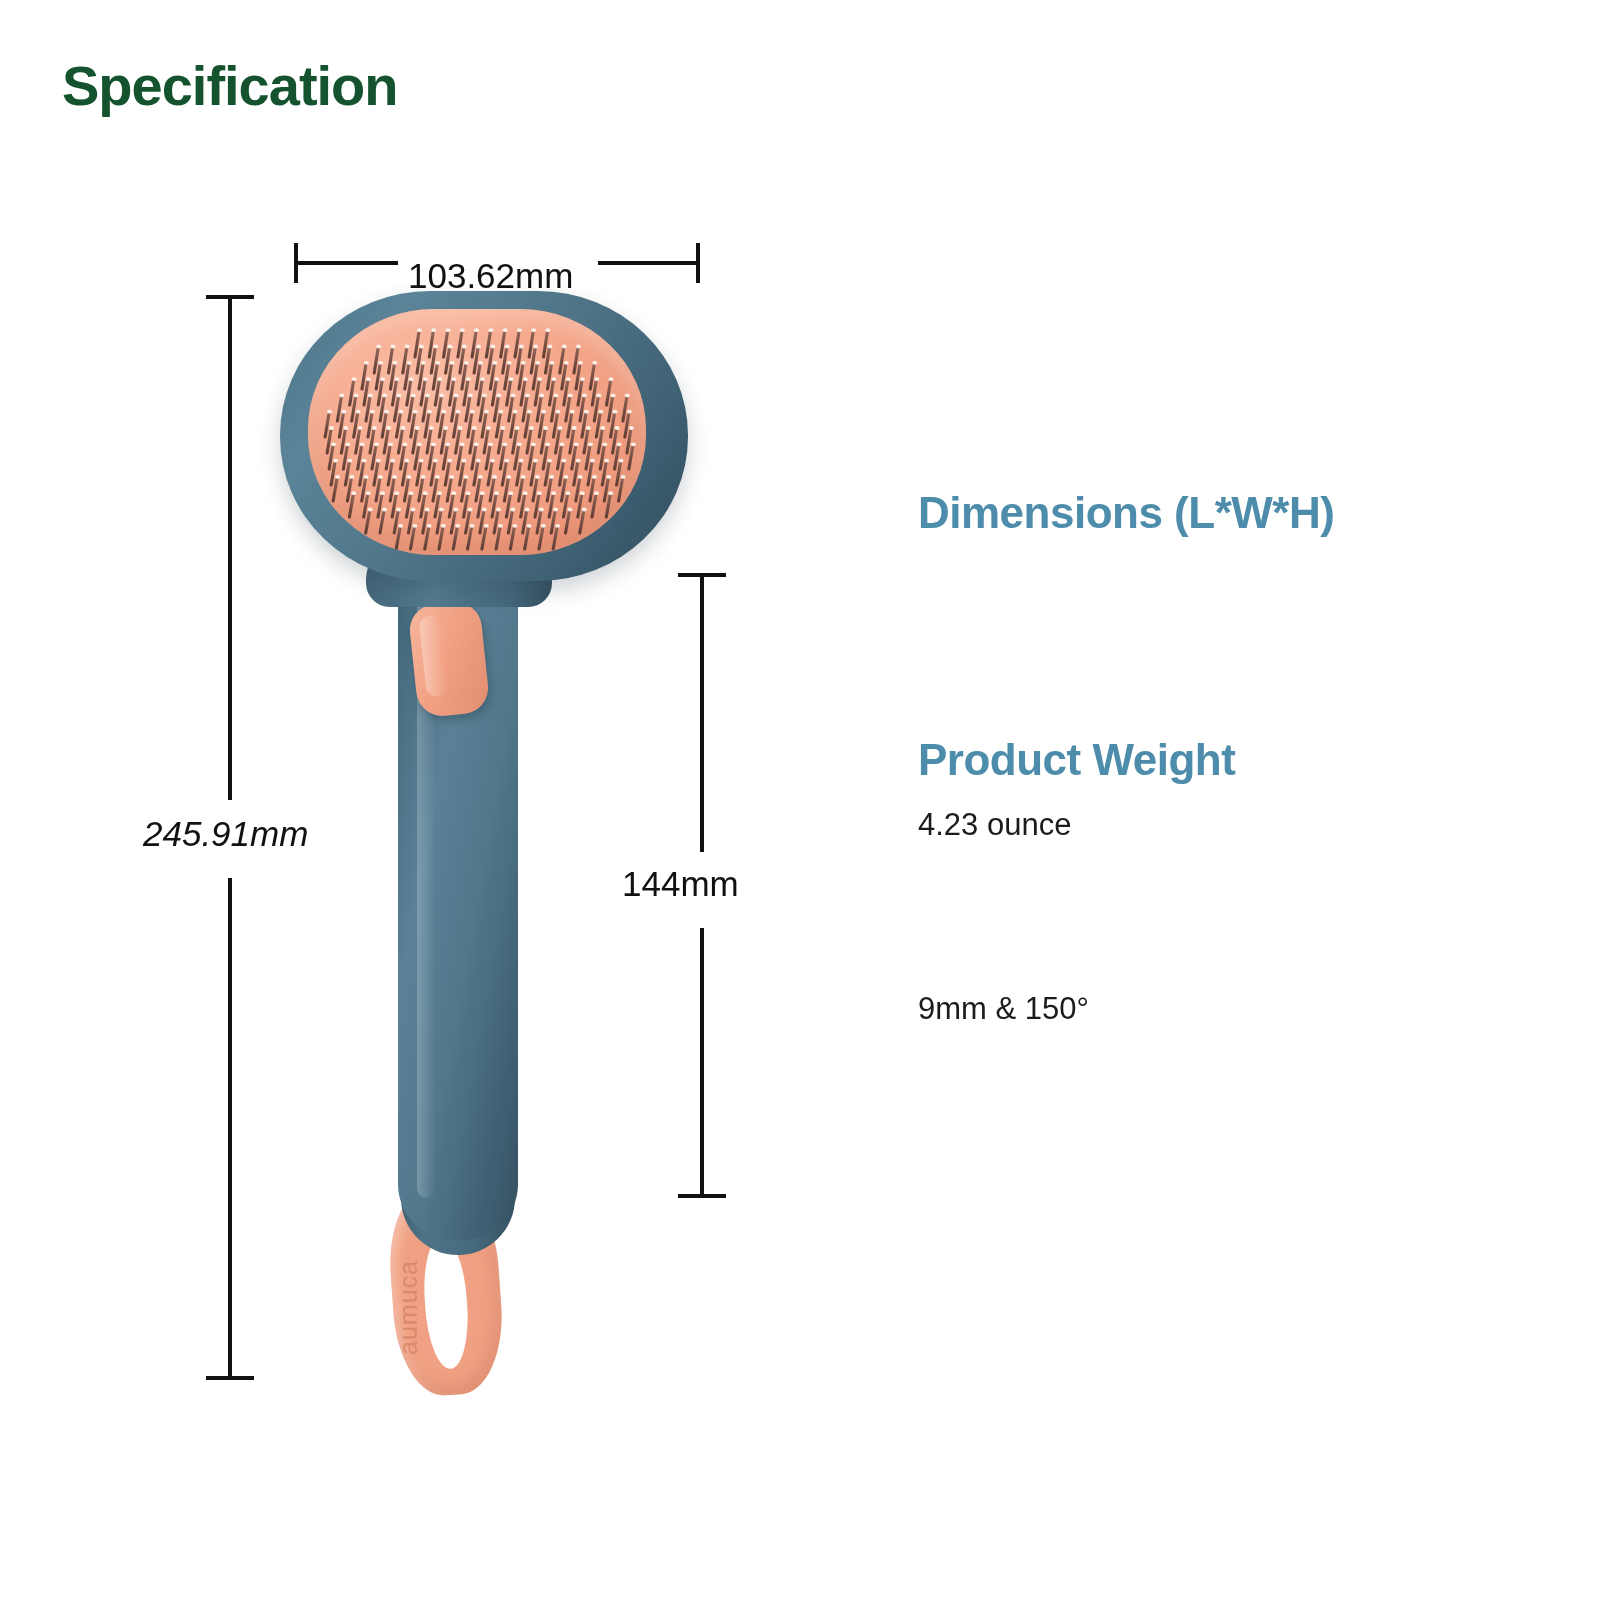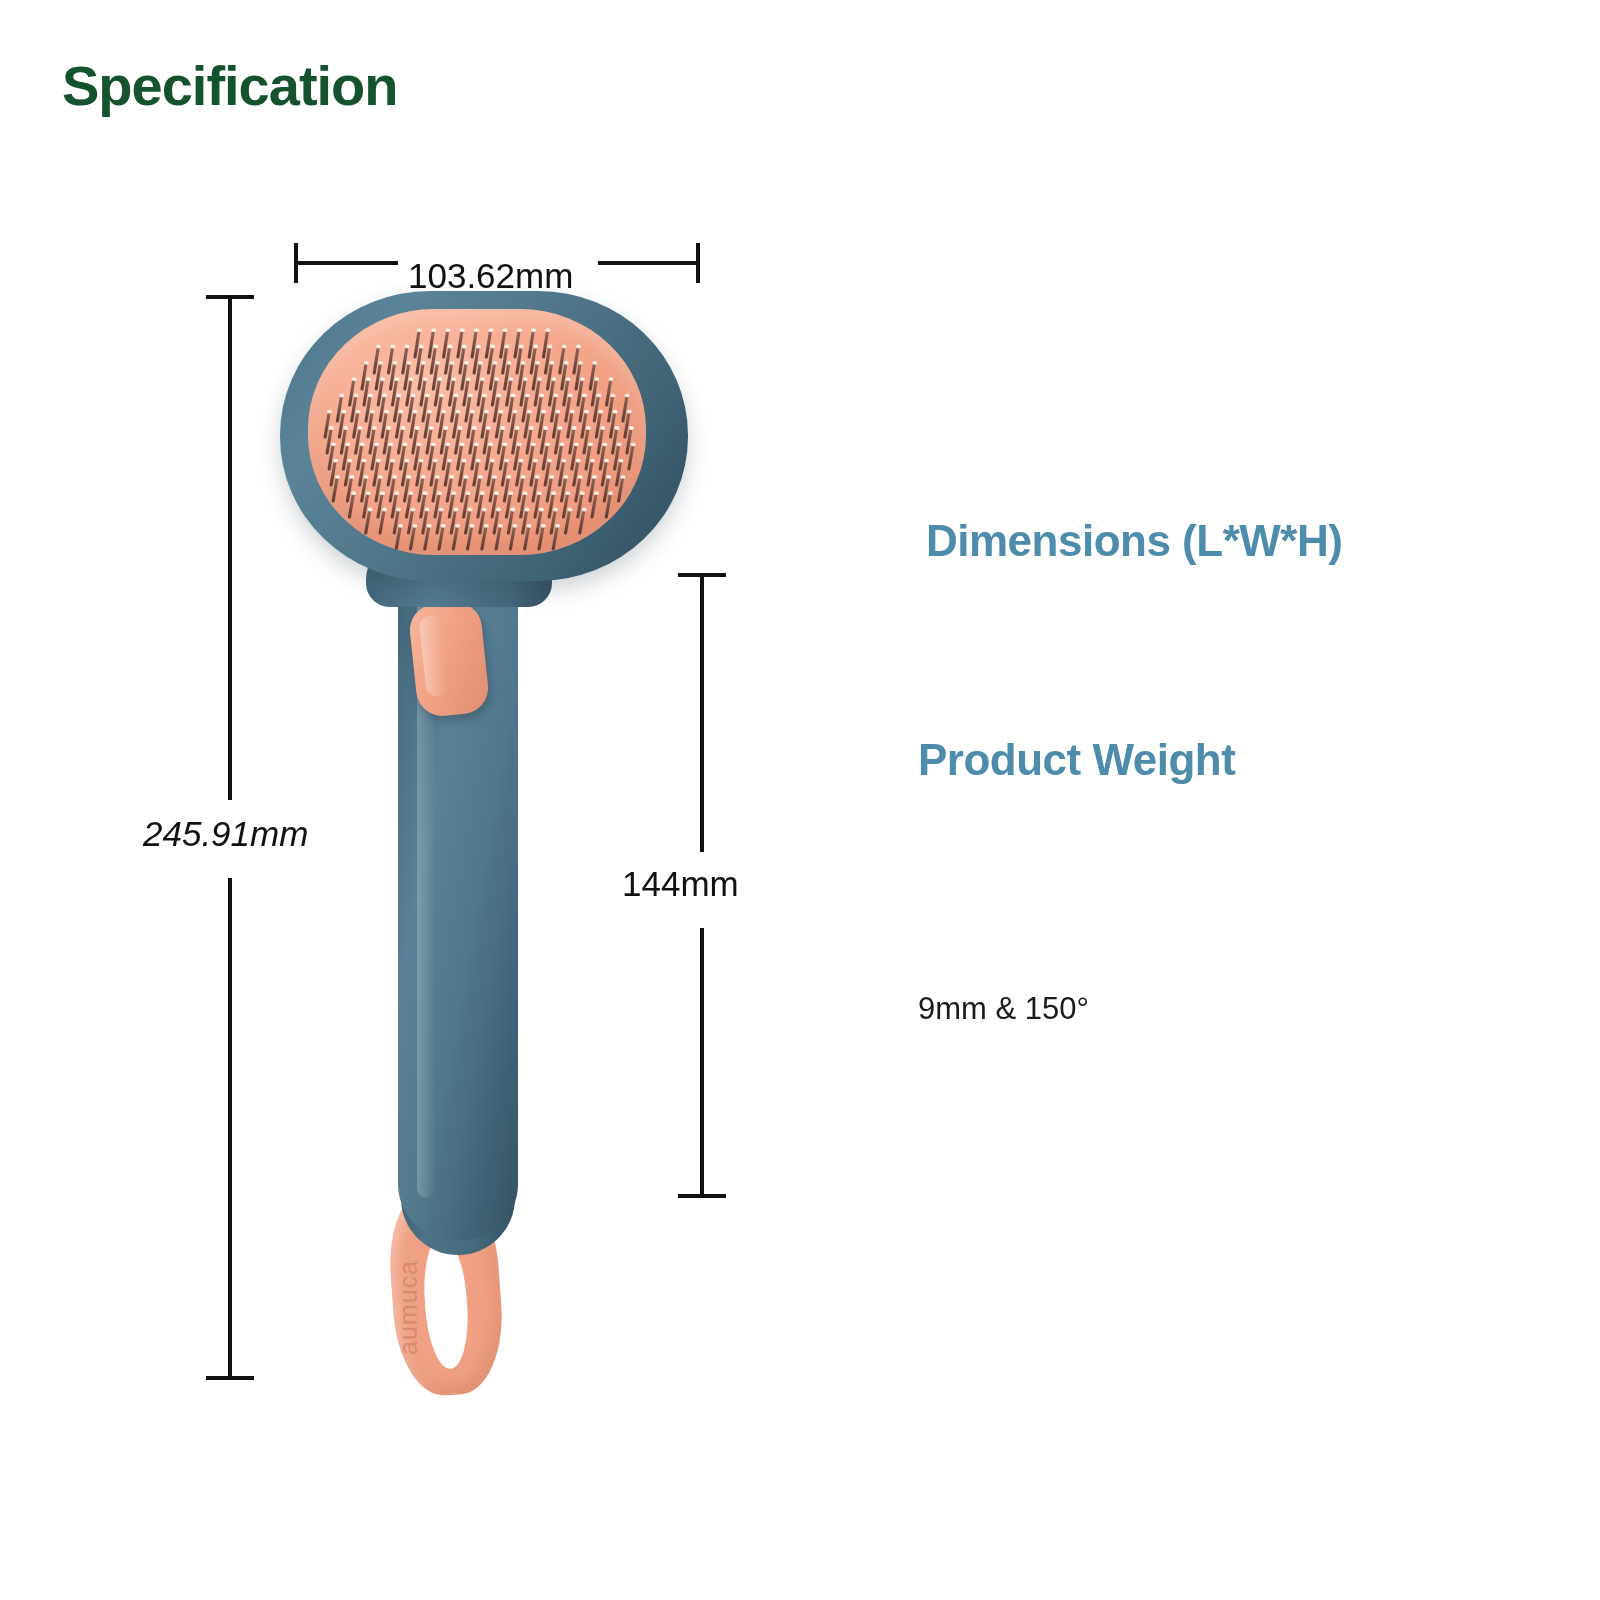--- a/index.html
+++ b/index.html
@@ -217,21 +217,21 @@
 
   
   #spec-panel {
     position: absolute;
     left: 918px;
     top: 0;
     width: 640px;
     height: 1600px;
   }
   .spec-block { position: absolute; left: 0; width: 640px; }
-  #spec-block-0 { top: 516px; margin-left: 8px; }
+  #spec-block-0 { top: 488px; }
   #spec-block-1 { top: 735px; }
   #spec-block-2 { top: 968px; }
 
   .spec-heading {
     font-size: 44px;
     font-weight: bold;
     color: #4d8cab;
     letter-spacing: -.5px;
     line-height: 1.12;
     margin: 0;
@@ -778,19 +778,20 @@
 </div>
 
 <div id="spec-panel">
 
   <div class="spec-block" id="spec-block-0">
     <div class="spec-heading">Dimensions (L*W*H)</div>
   </div>
 
   <div class="spec-block" id="spec-block-1">
     <div class="spec-heading">Product Weight</div>
+    <div class="spec-value">4.23 ounce</div>
   </div>
 
   <div class="spec-block" id="spec-block-2">
     <div class="spec-value">9mm &amp; 150°</div>
 
   </div>
 </div>
 
 </body></html>

